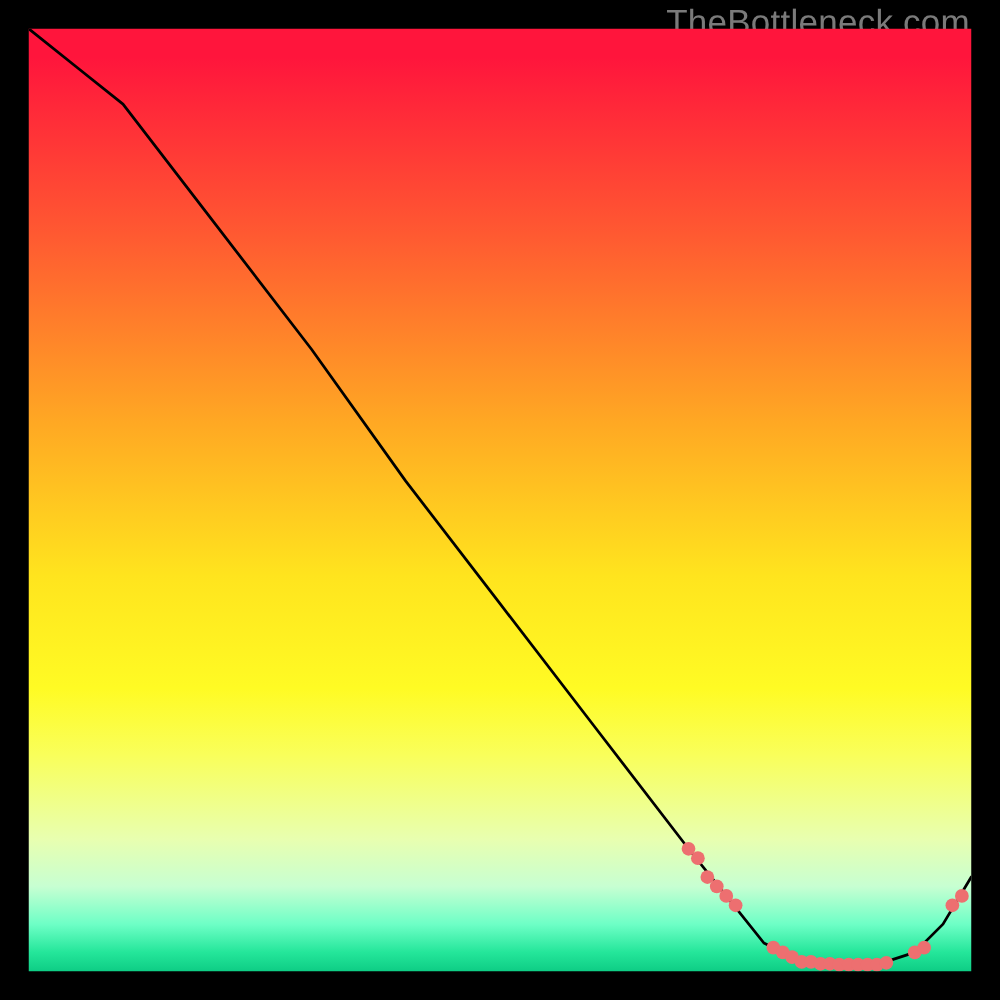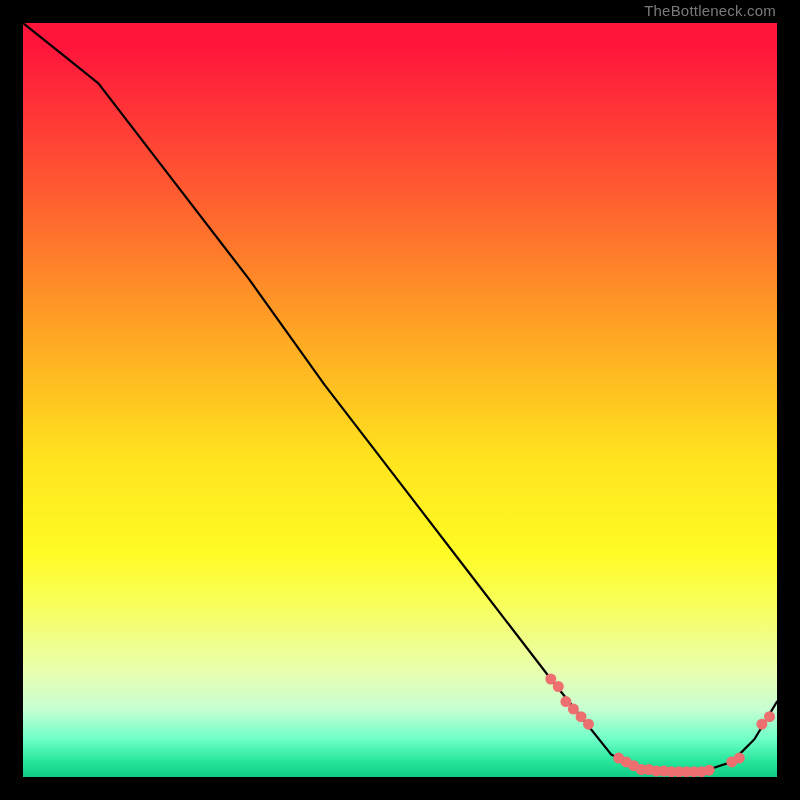--- a/index.html
+++ b/index.html
@@ -36,21 +36,21 @@
       #6effc6 95%,
       #24e69a 98%,
       #0ecd85 100%
     );
   }
   .watermark {
     position: absolute;
     top: 2px;
     right: 24px;
     color: #7a7a7a;
-    font-size: 15px;
+    font-size: 28px;
     font-weight: 400;
     letter-spacing: 0.2px;
   }
   svg.curve {
     position: absolute;
     left: 0;
     top: 0;
     width: 754px;
     height: 754px;
   }

